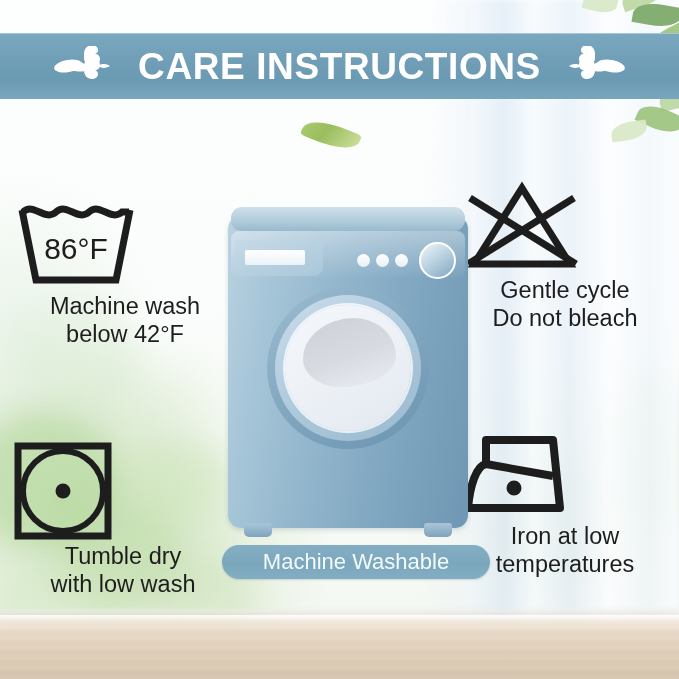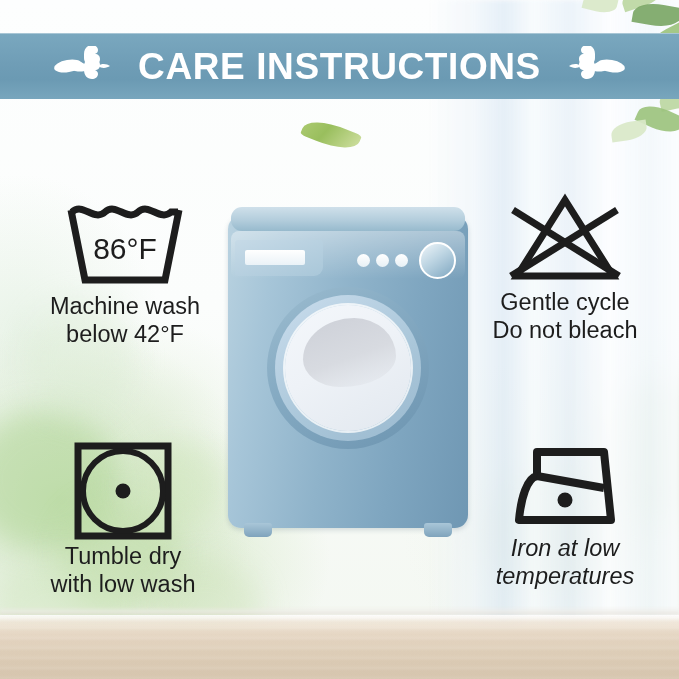--- a/index.html
+++ b/index.html
@@ -59,28 +59,28 @@
   .banner{position:absolute;left:0;top:33px;width:679px;height:66px;
     background:linear-gradient(180deg,#7aa8bf 0%,#6f9db6 48%,#6b9ab3 70%,#78a6bd 100%);
     display:flex;align-items:center;justify-content:center;gap:26px;
     box-shadow:0 1px 0 rgba(255,255,255,.35) inset;}
   .banner-title{color:#ffffff;font-size:37px;font-weight:700;letter-spacing:.6px;
     line-height:1;white-space:nowrap;font-family:"Liberation Sans", sans-serif;}
   .orn{width:58px;height:40px;flex:0 0 auto;}
 
   
   .cell{position:absolute;text-align:center;}
-  .cell .sym{display:flex;align-items:center;justify-content:center;}
+  .cell .sym{display:flex;align-items:center;justify-content:flex-start;}
   .cell .cap{color:#1d1d1d;font-size:23.5px;line-height:28px;white-space:pre-line;
     font-family:"Liberation Sans", sans-serif;}
 
   #cell-wash{left:12px;top:196px;width:226px;}
-  #cell-bleach{left:452px;top:188px;width:226px;}
+  #cell-bleach{left:452px;top:176px;width:226px;}
   #cell-dry{left:10px;top:440px;width:226px;}
-  #cell-iron{left:452px;top:442px;width:226px;font-style:italic;}
+  #cell-iron{left:452px;top:430px;width:226px;}
 
   
   .washer{position:absolute;left:228px;top:207px;width:240px;height:330px;}
   .w-body{position:absolute;left:0;top:9px;width:240px;height:312px;border-radius:13px;
     background:linear-gradient(100deg,#b9d2e0 0%,#a6c5d8 18%,#8fb3ca 46%,#7fa6c0 70%,#6f97b3 100%);
     box-shadow:0 2px 5px rgba(60,90,110,.20);}
   .w-top{position:absolute;left:3px;top:0;width:234px;height:24px;border-radius:11px;
     background:linear-gradient(180deg,#cfe0ea 0%,#b3cddc 55%,#97bacd 100%);}
   .w-drawer{position:absolute;left:7px;top:33px;width:88px;height:36px;
     border-radius:3px 3px 9px 3px;
@@ -232,17 +232,20 @@
       <div class="w-door-m">
         <div class="w-door-i">
           <div class="w-door-sh"></div>
         </div>
       </div>
     </div>
     <div class="w-foot" style="left:16px;"></div>
     <div class="w-foot" style="right:16px;"></div>
   </div>
 
+  <div class="pill">
+    <span>Machine Washable</span>
+  </div>
 
   <div class="wood-edge"></div>
   <div class="wood"></div>
 
 </div>
 
 </body></html>

